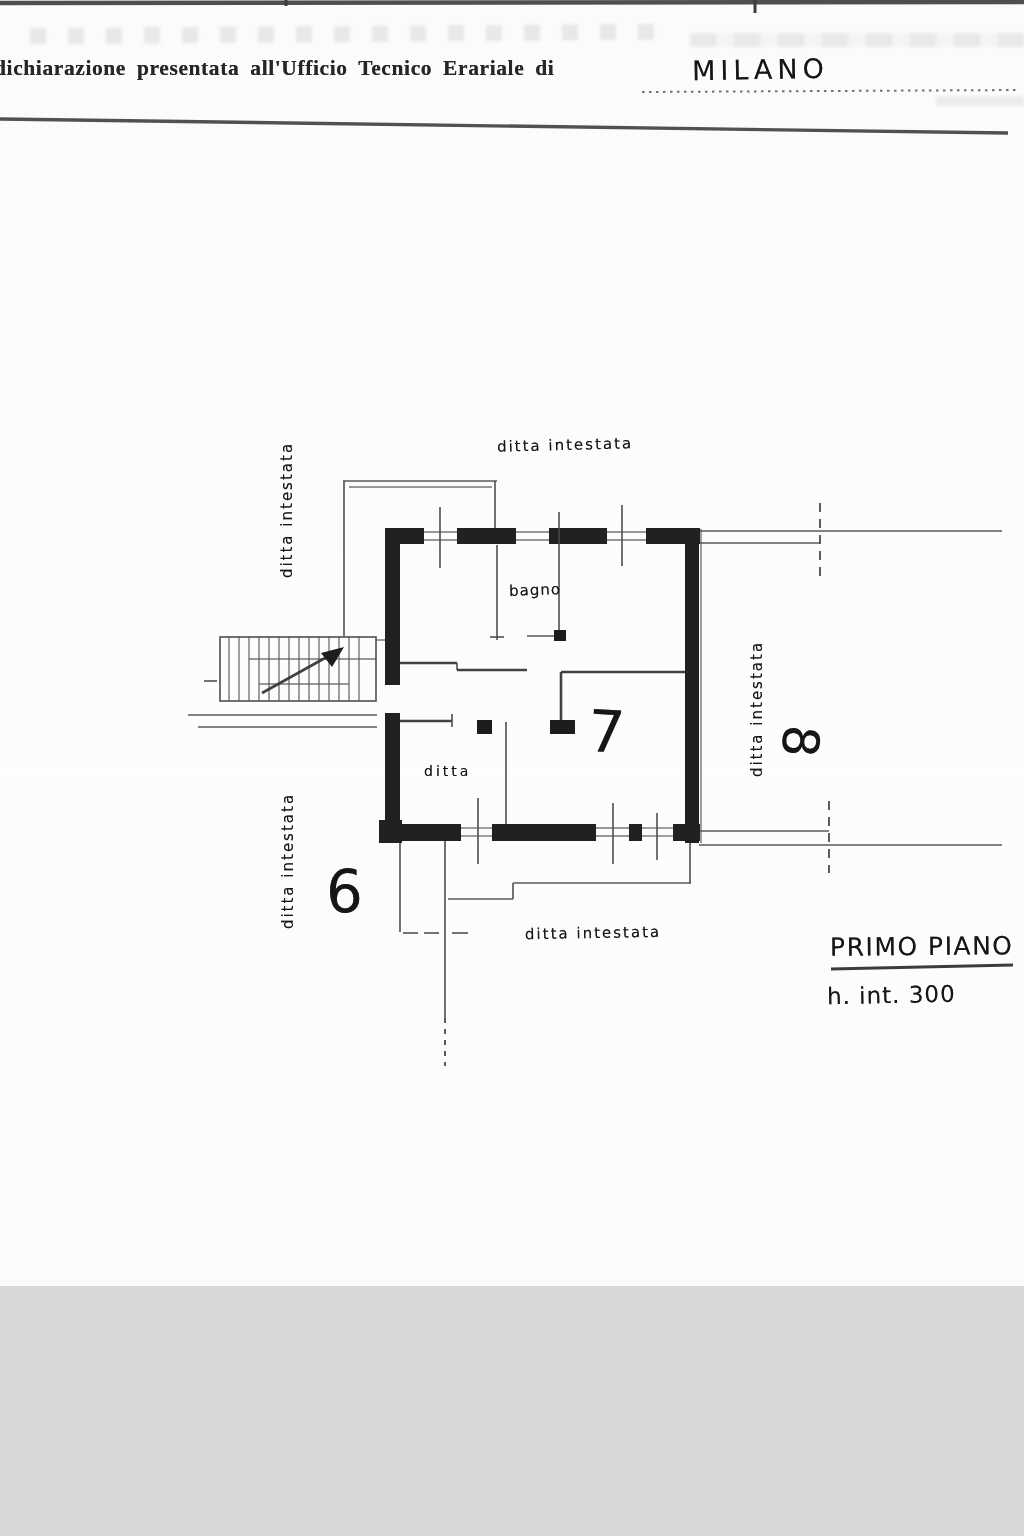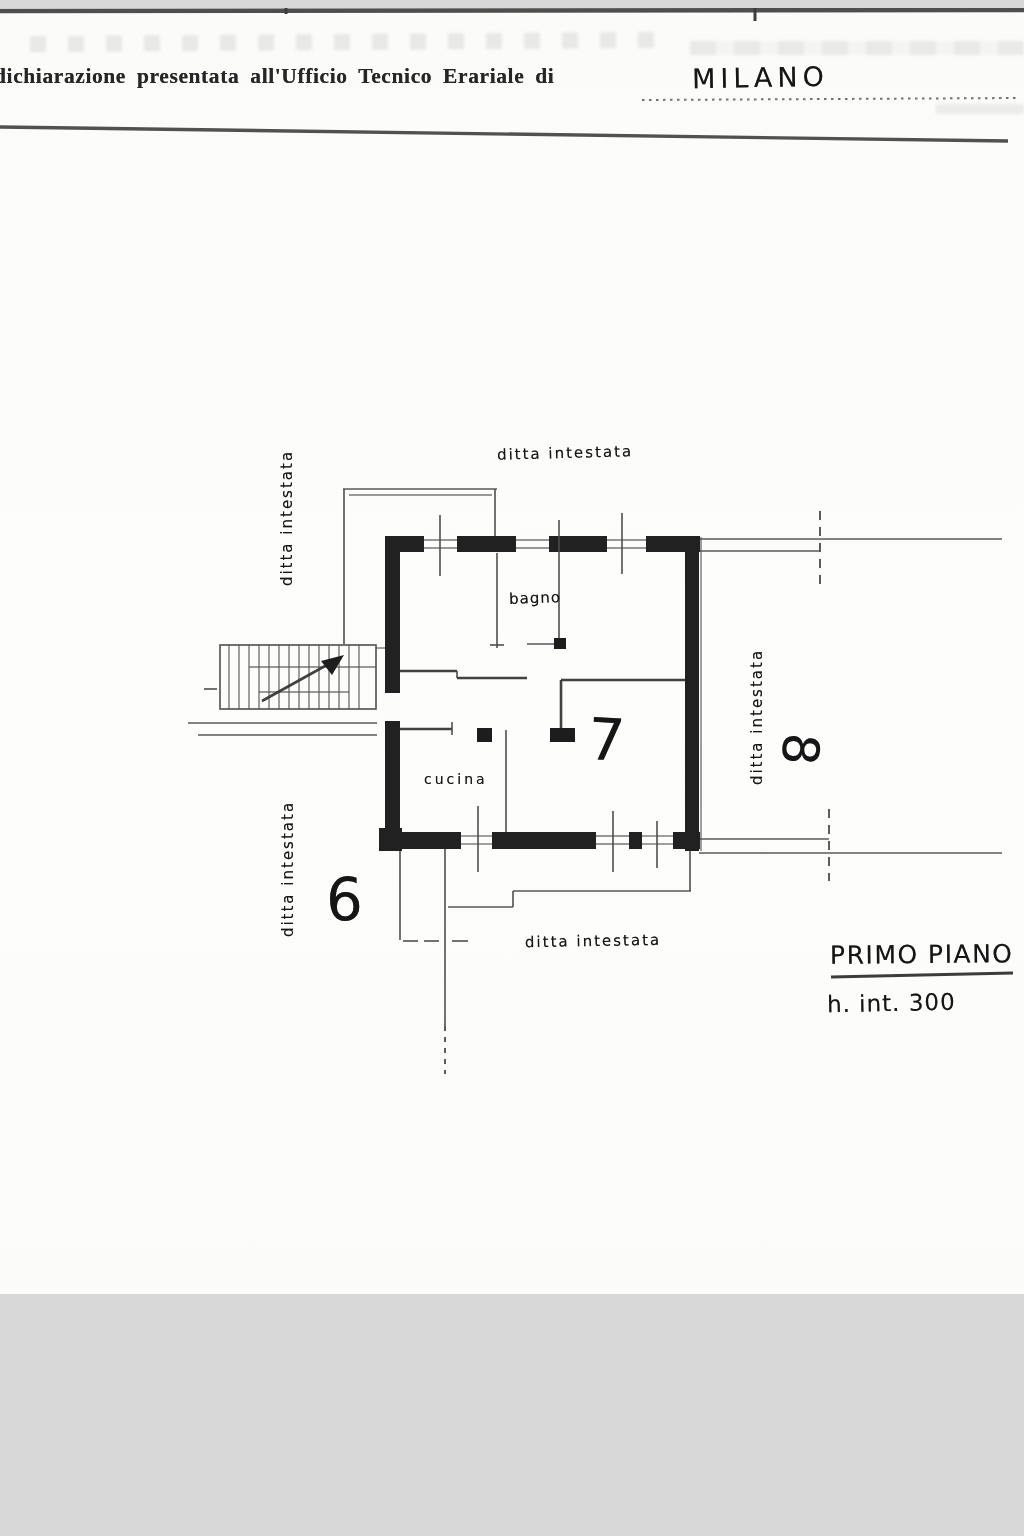--- a/index.html
+++ b/index.html
@@ -1,19 +1,19 @@
 <!DOCTYPE html>
 <html><head>
 <meta charset="utf-8">
 <style>
   html,body{margin:0;padding:0;background:#d8d8d8;}
   .page{
     position:relative;
     width:1024px;height:1286px;
-    margin:8px auto;
+    margin:0 auto;
     background:linear-gradient(180deg,#fbfbf9 0%,#fdfdfc 60%,#fbfbfa 100%);
     overflow:hidden;
     font-family:"DejaVu Sans",sans-serif;
     color:#1b1b1b;
   }
   .abs{position:absolute;}
   svg{position:absolute;left:0;top:0;}
   .thin{stroke:#4b4b4b;stroke-width:1.7;fill:none;opacity:.92;}
   .thin2{stroke:#555;stroke-width:1.4;fill:none;opacity:.8;}
   .med{stroke:#383838;stroke-width:2.6;fill:none;opacity:.95;}
@@ -183,21 +183,21 @@
   <div class="abs hand hand-sm vrot" style="left:287px;top:510px;">ditta intestata</div>
 
   <div class="abs hand hand-sm vrot" style="left:288px;top:861px;">ditta intestata</div>
 
   <div class="abs hand hand-sm vrot" style="left:757px;top:709px;">ditta intestata</div>
 
   <div class="abs hand hand-sm" style="left:525px;top:924px;transform:rotate(-1deg);">ditta intestata</div>
 
   <div class="abs hand" style="left:509px;top:581px;font-size:15px;letter-spacing:1px;transform:rotate(-2deg);">bagno</div>
 
-  <div class="abs hand" style="left:424px;top:763px;font-size:14px;letter-spacing:3px;">cucina</div>
+  <div class="abs hand" style="left:424px;top:763px;font-size:14px;letter-spacing:3px;">ditta</div>
 
   <div class="abs hand num" style="left:588px;top:698px;transform:rotate(3deg);">7</div>
 
   <div class="abs hand num" style="left:326px;top:858px;">6</div>
 
   <div class="abs hand" style="left:800px;top:741px;font-size:50px;transform:translate(-50%,-50%) rotate(95deg);">8</div>
 
   <div class="abs hand" style="left:830px;top:932px;font-size:25px;letter-spacing:1.5px;transform:rotate(-.5deg);">PRIMO PIANO</div>
 
   <div class="abs hand" style="left:827px;top:982px;font-size:23px;letter-spacing:1px;transform:rotate(-1.2deg);">h. int. 300</div>

